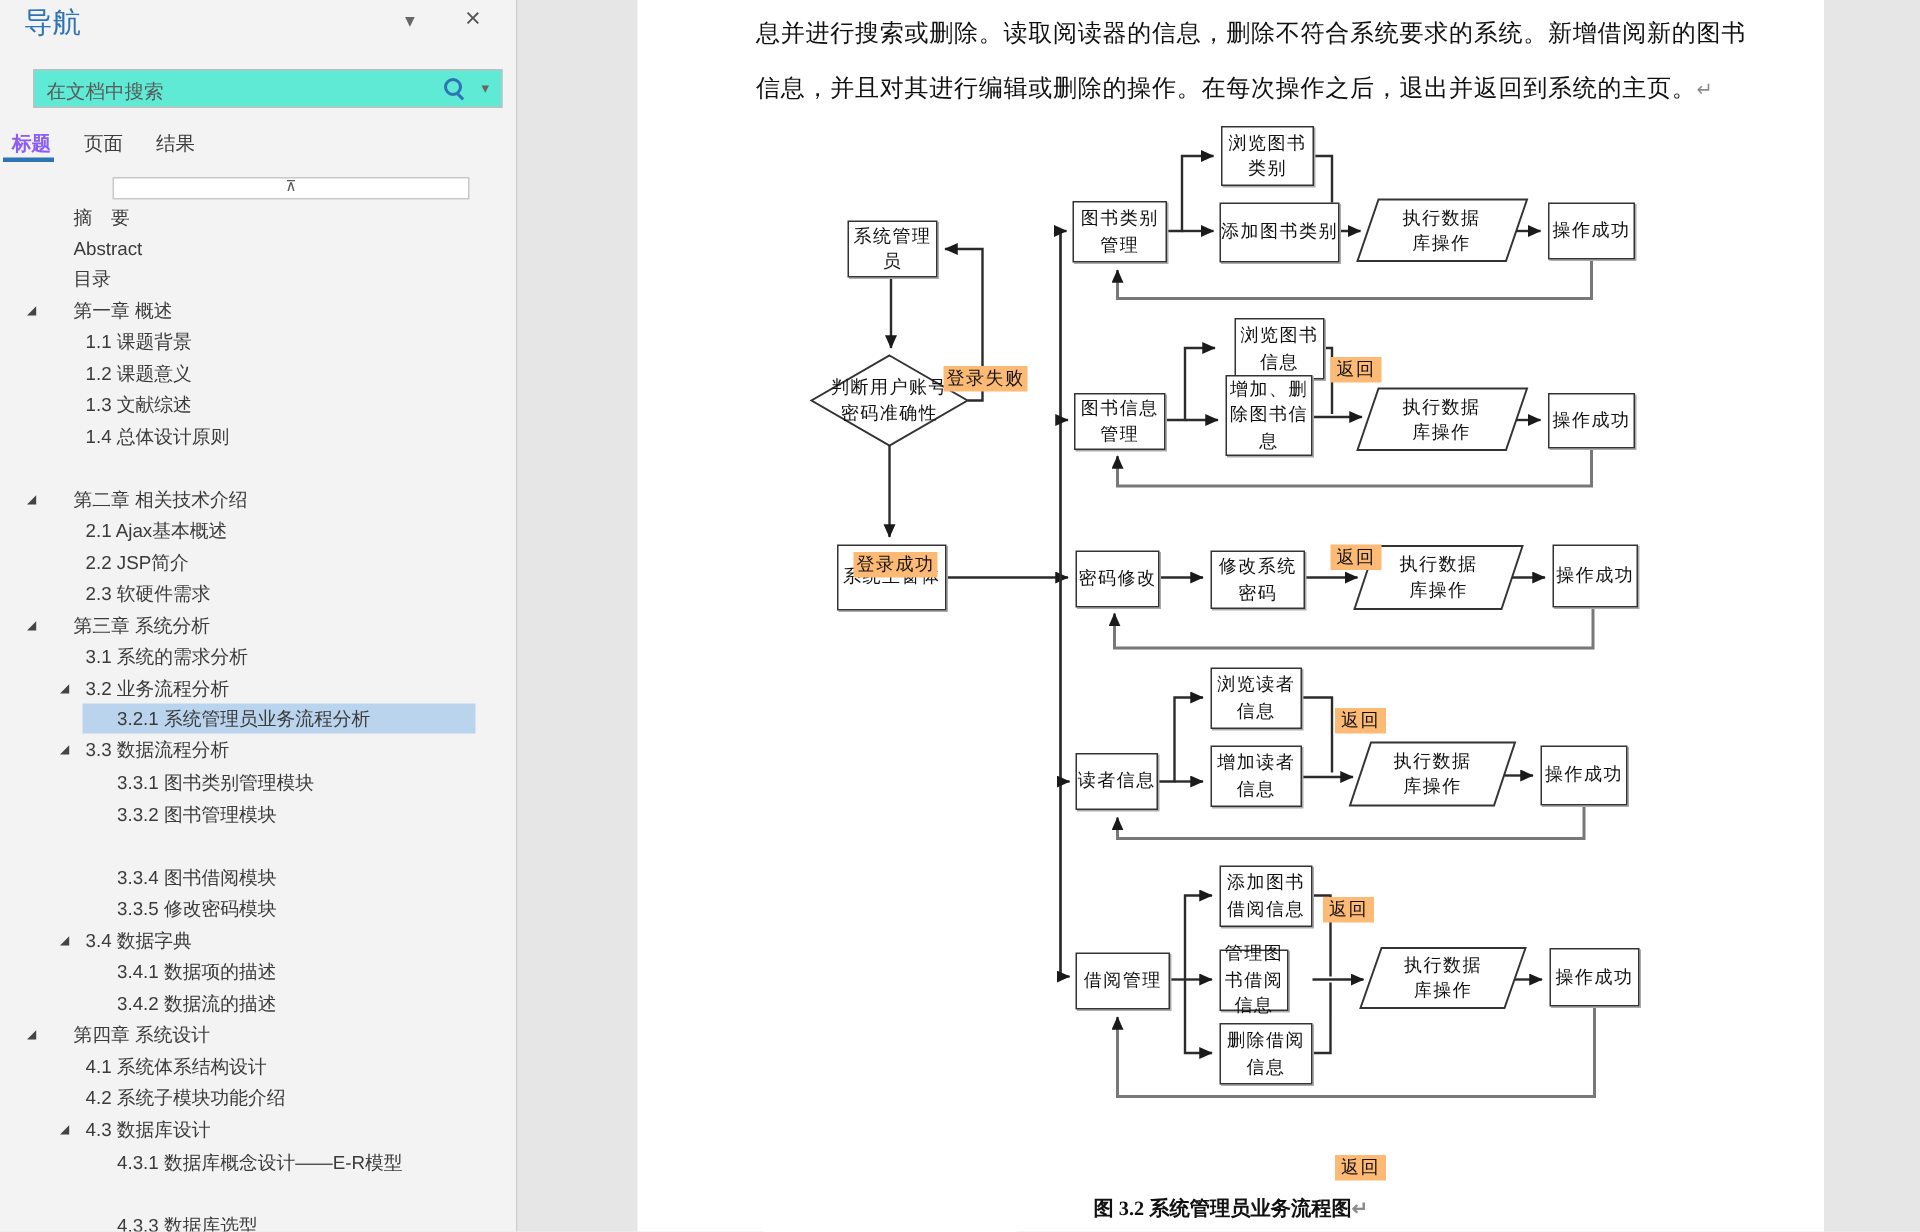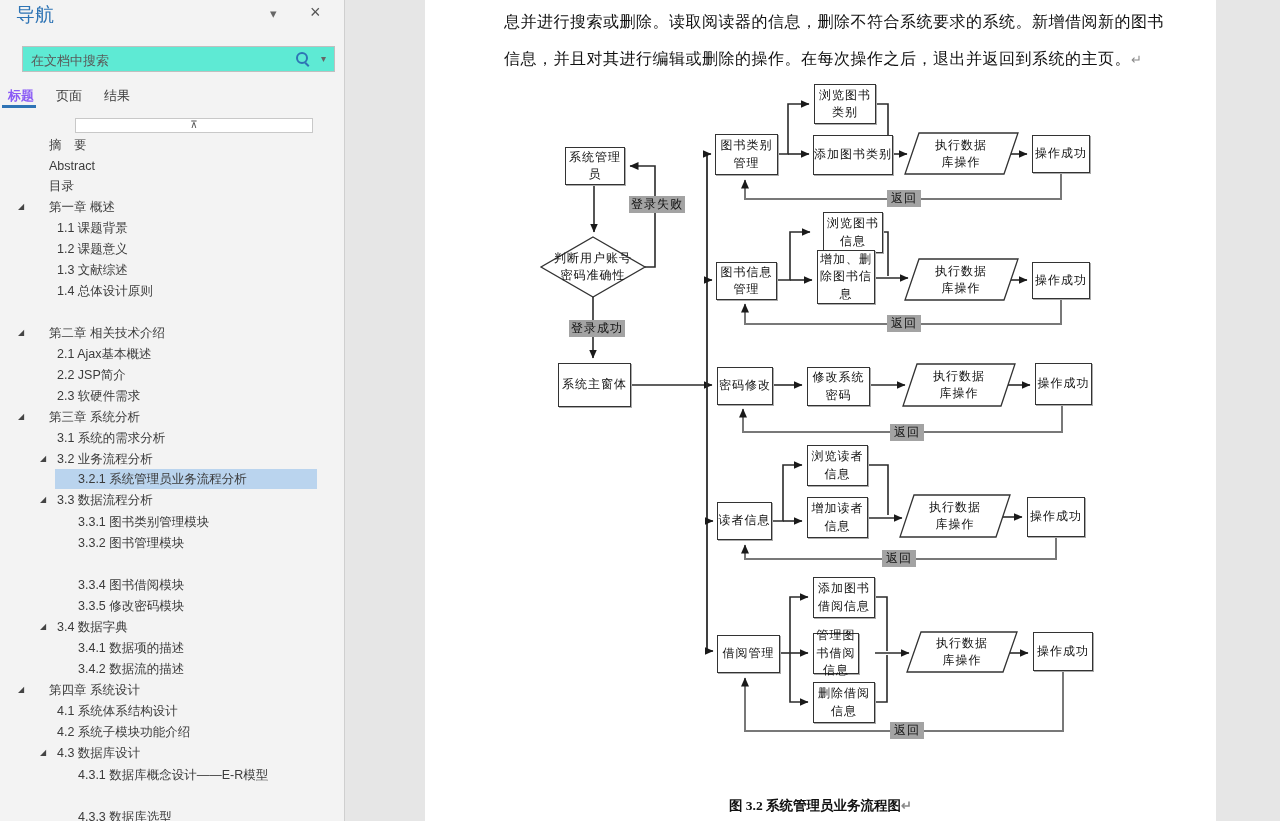--- a/index.html
+++ b/index.html
@@ -47,23 +47,23 @@
   
   .fc-svg{position:absolute;left:0;top:0;z-index:1;}
   .fc-node{position:absolute;z-index:2;background:#fff;border:1px solid #333;
     box-shadow:1px 1px 0 #ababab;box-sizing:border-box;display:flex;align-items:center;
     justify-content:center;text-align:center;font-family:"Liberation Serif",serif;
     font-size:12px;line-height:1.45;color:#111;letter-spacing:1px;word-break:break-all;}
   .fc-text{position:absolute;z-index:2;background:transparent;border:none;box-shadow:none;
     display:flex;align-items:center;justify-content:center;text-align:center;
     font-family:"Liberation Serif",serif;font-size:12px;line-height:1.45;color:#111;
     letter-spacing:1px;word-break:break-all;}
-  .fc-label{position:absolute;z-index:3;background:#a3a3a3;padding:0 2px;
+  .fc-label{position:absolute;z-index:3;background:#fdba74;padding:0 2px;
     font-family:Liberation Mono, monospace;font-size:12px;color:#111;letter-spacing:1px;
-    white-space:nowrap;text-align:center;}
+    white-space:nowrap;text-align:center;margin-top:48px;}
 </style>
 </head>
 <body>
 
 <div class="nav-pane">
   <span class="nav-title">导航</span>
   <span class="nav-dd">▾</span>
   <span class="nav-close">×</span>
 
   <div class="search-box">

